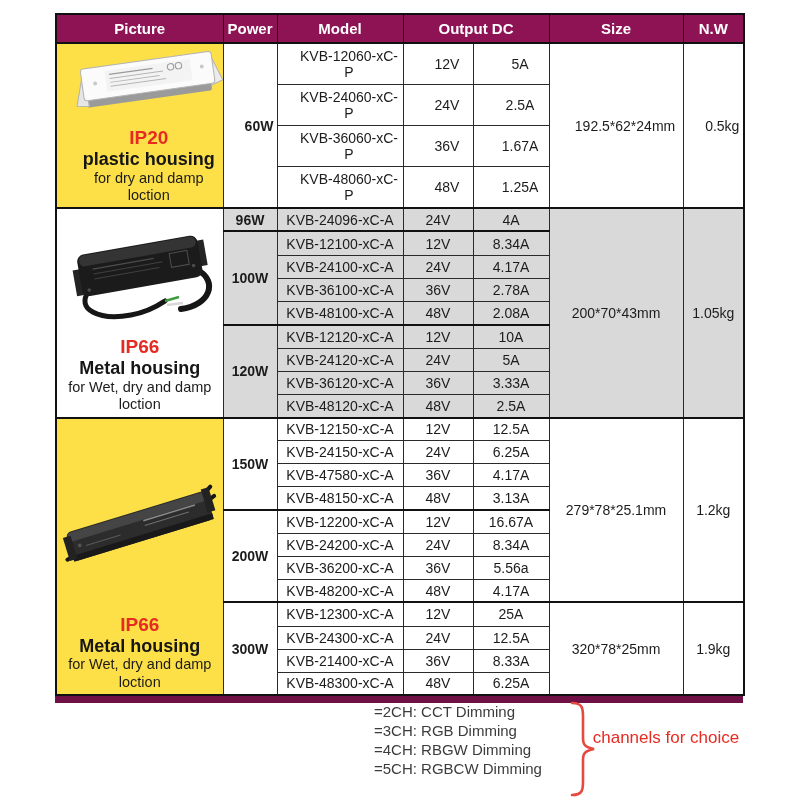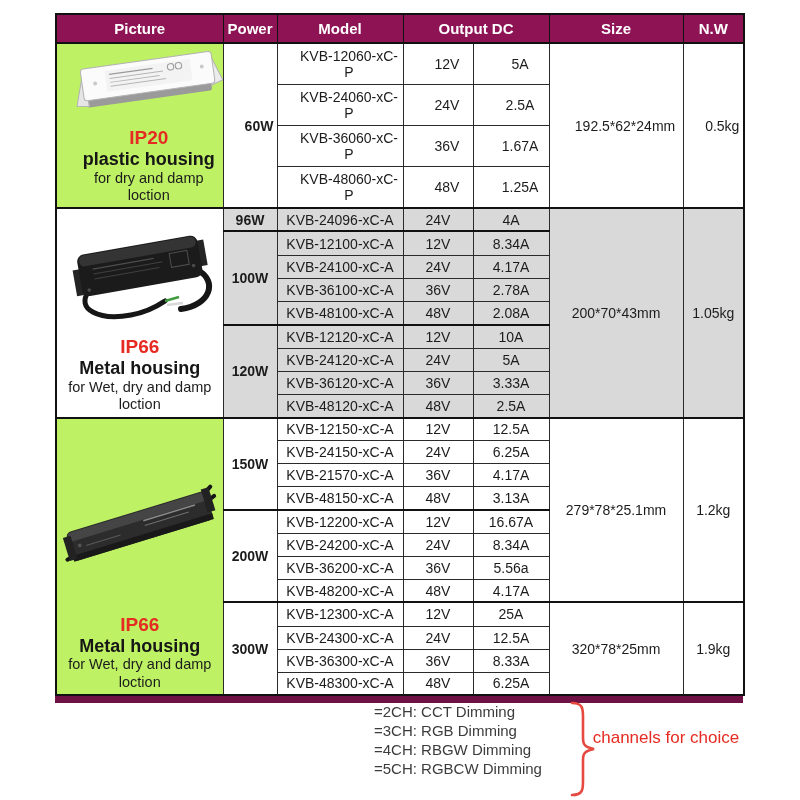--- a/index.html
+++ b/index.html
@@ -31,21 +31,21 @@
   table.spec th{
     background:var(--header-bg);color:#ffffff;font-weight:bold;
     font-size:15px;height:29px;border-color:var(--border-dark);
   }
   tr.h38 td{height:38px;padding-left:20px;}
   tr.h23 td{height:23px;}
   tr.gt > td{border-top:2px solid var(--border-dark);}
   td.power{font-weight:bold;}
   tr.gray td{background:var(--section-gray);}
   tr.gray td.pic{background:#ffffff;}
-  td.pic{background:#bef264;padding:0;}
+  td.pic{background:#fde047;padding:0;}
   .pic-inner{
     display:flex;flex-direction:column;justify-content:space-between;
     align-items:center;height:100%;width:100%;
   }
   .pic-inner svg{display:block;flex:0 0 auto;}
   .caption{width:100%;text-align:center;padding-bottom:3px;}
   .cap-ip{color:var(--red-accent);font-weight:bold;font-size:19px;line-height:1.1;}
   .cap-housing{font-weight:bold;font-size:18px;line-height:1.15;color:#161616;}
   .cap-line{font-size:14.5px;line-height:1.2;color:#1c1c1c;}
   .bottom-bar{width:688px;height:7px;background:var(--bottom-bar);}
@@ -249,21 +249,21 @@
     <td>12.5A</td>
     <td rowspan="8">279*78*25.1mm</td>
     <td rowspan="8">1.2kg</td>
   </tr>
   <tr class="h23">
     <td>KVB-24150-xC-A</td>
     <td>24V</td>
     <td>6.25A</td>
   </tr>
   <tr class="h23">
-    <td>KVB-21570-xC-A</td>
+    <td>KVB-47580-xC-A</td>
     <td>36V</td>
     <td>4.17A</td>
   </tr>
   <tr class="h23">
     <td>KVB-48150-xC-A</td>
     <td>48V</td>
     <td>3.13A</td>
   </tr>
   <tr class="h23 gt">
     <td class="power" rowspan="4">200W</td>
@@ -293,21 +293,21 @@
     <td>25A</td>
     <td rowspan="4">320*78*25mm</td>
     <td rowspan="4">1.9kg</td>
   </tr>
   <tr class="h23">
     <td>KVB-24300-xC-A</td>
     <td>24V</td>
     <td>12.5A</td>
   </tr>
   <tr class="h23">
-    <td>KVB-36300-xC-A</td>
+    <td>KVB-21400-xC-A</td>
     <td>36V</td>
     <td>8.33A</td>
   </tr>
   <tr class="h23">
     <td>KVB-48300-xC-A</td>
     <td>48V</td>
     <td>6.25A</td>
   </tr>
 
   </tbody>

